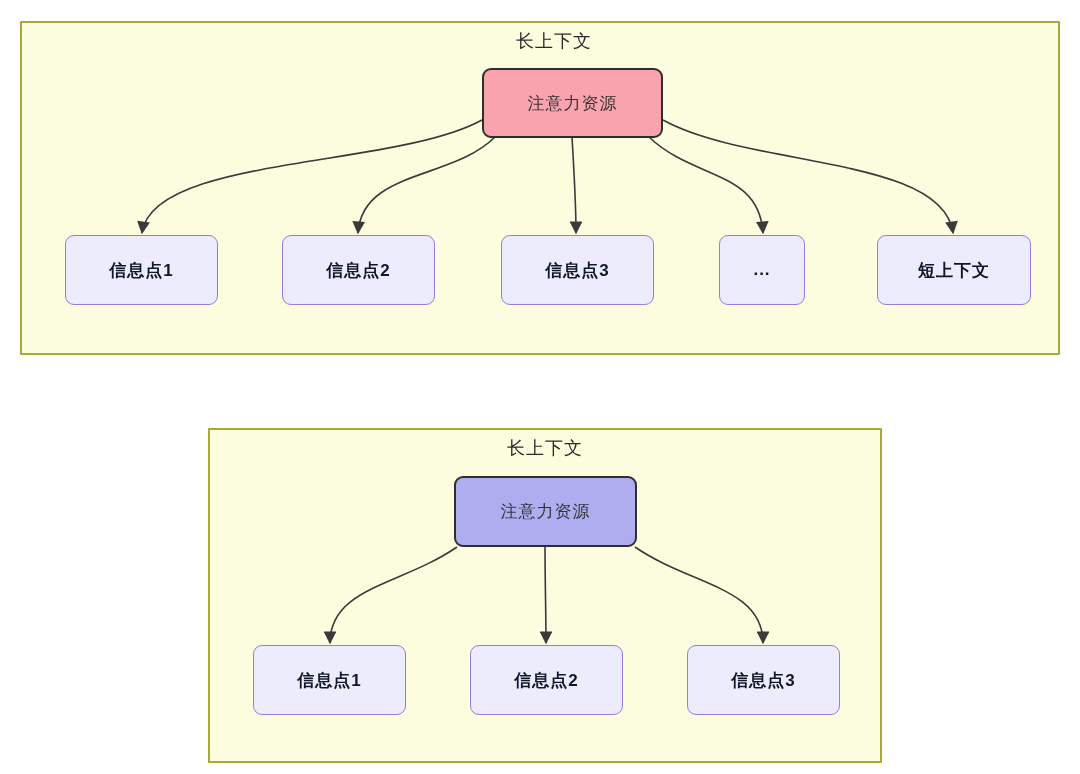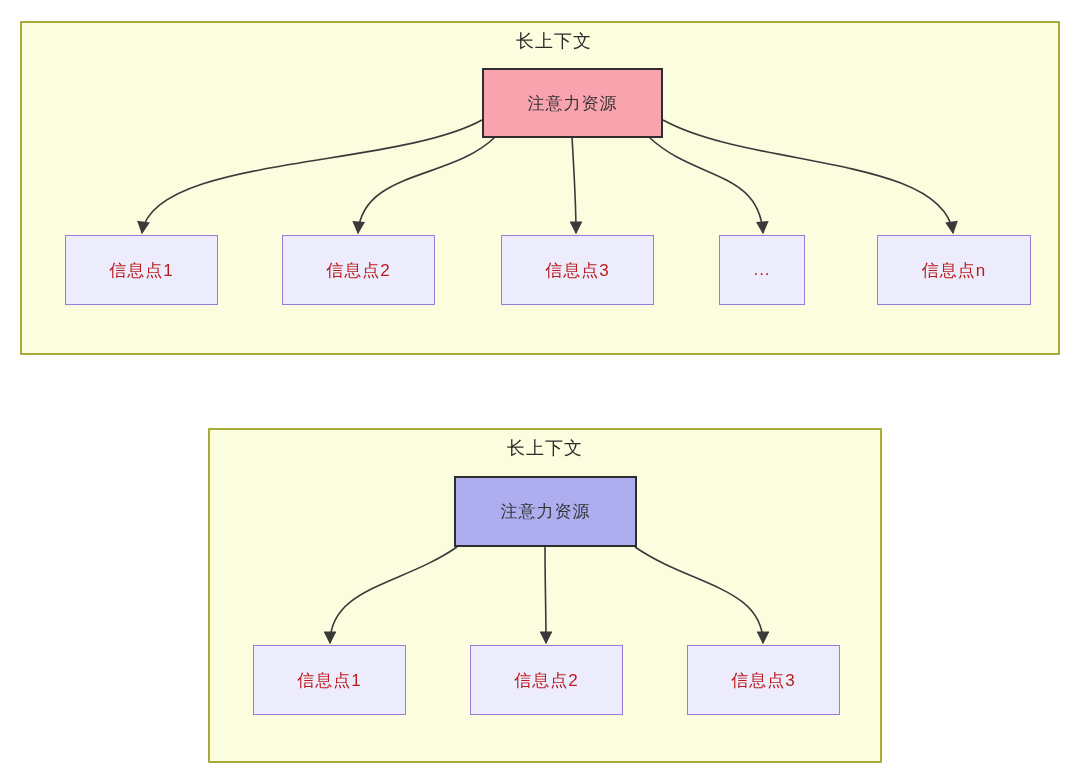--- a/index.html
+++ b/index.html
@@ -29,32 +29,33 @@
     letter-spacing: 1px;
   }
   .node {
     position: absolute;
     box-sizing: border-box;
     display: flex;
     align-items: center;
     justify-content: center;
     font-size: 17px;
     letter-spacing: 1px;
-    border-radius: 0;
+    border-radius: 9px;
   }
   .root-node {
     border: 2.5px solid #2e2e2e;
     color: #333333;
   }
   .root-pink { background: #f9a3ae; }
   .root-blue { background: #adadf0; }
   .info-node {
     background: #ececfd;
     border: 1.5px solid #9a7bd8;
-    color: #b91c1c;
+    color: #0f172a;
+    font-weight: bold;
   }
   #arrow-layer {
     position: absolute;
     left: 0; top: 0;
     width: 1080px; height: 774px;
     pointer-events: none;
   }
   #arrow-layer path.flow {
     fill: none;
     stroke: #3a3a3a;
@@ -90,21 +91,21 @@
     <path class="flow" marker-end="url(#arrowhead)" d="M 545,547 C 545,582 546,612 546,643"></path>
     <path class="flow" marker-end="url(#arrowhead)" d="M 635,547 C 690,585 763,587 763,643"></path>
   </svg>
 
   <div class="node root-node root-pink" style="left:482px; top:68px; width:181px; height:70px;">注意力资源</div>
 
   <div class="node info-node" style="left:65px; top:235px; width:153px; height:70px;">信息点1</div>
   <div class="node info-node" style="left:282px; top:235px; width:153px; height:70px;">信息点2</div>
   <div class="node info-node" style="left:501px; top:235px; width:153px; height:70px;">信息点3</div>
   <div class="node info-node" style="left:719px; top:235px; width:86px; height:70px;">...</div>
-  <div class="node info-node" style="left:877px; top:235px; width:154px; height:70px;">信息点n</div>
+  <div class="node info-node" style="left:877px; top:235px; width:154px; height:70px;">短上下文</div>
 
   <div class="node root-node root-blue" style="left:454px; top:476px; width:183px; height:71px;">注意力资源</div>
 
   <div class="node info-node" style="left:253px; top:645px; width:153px; height:70px;">信息点1</div>
   <div class="node info-node" style="left:470px; top:645px; width:153px; height:70px;">信息点2</div>
   <div class="node info-node" style="left:687px; top:645px; width:153px; height:70px;">信息点3</div>
 
 </div>
 
 </body></html>

